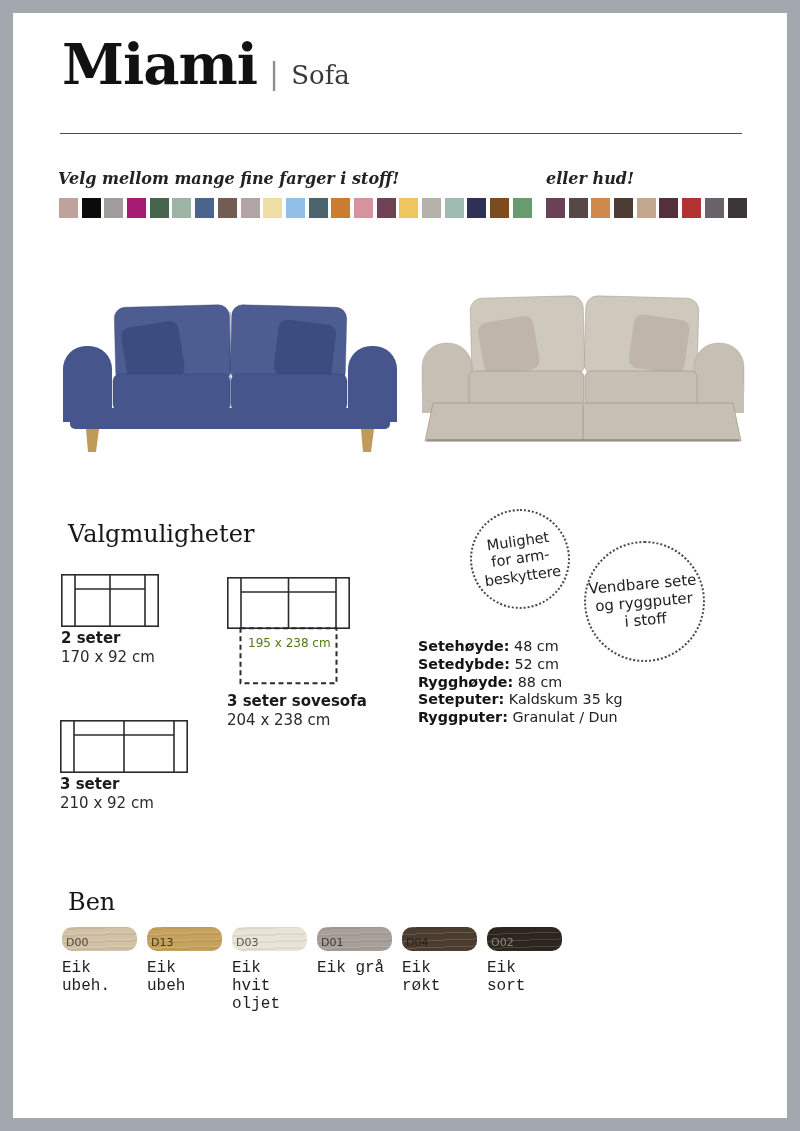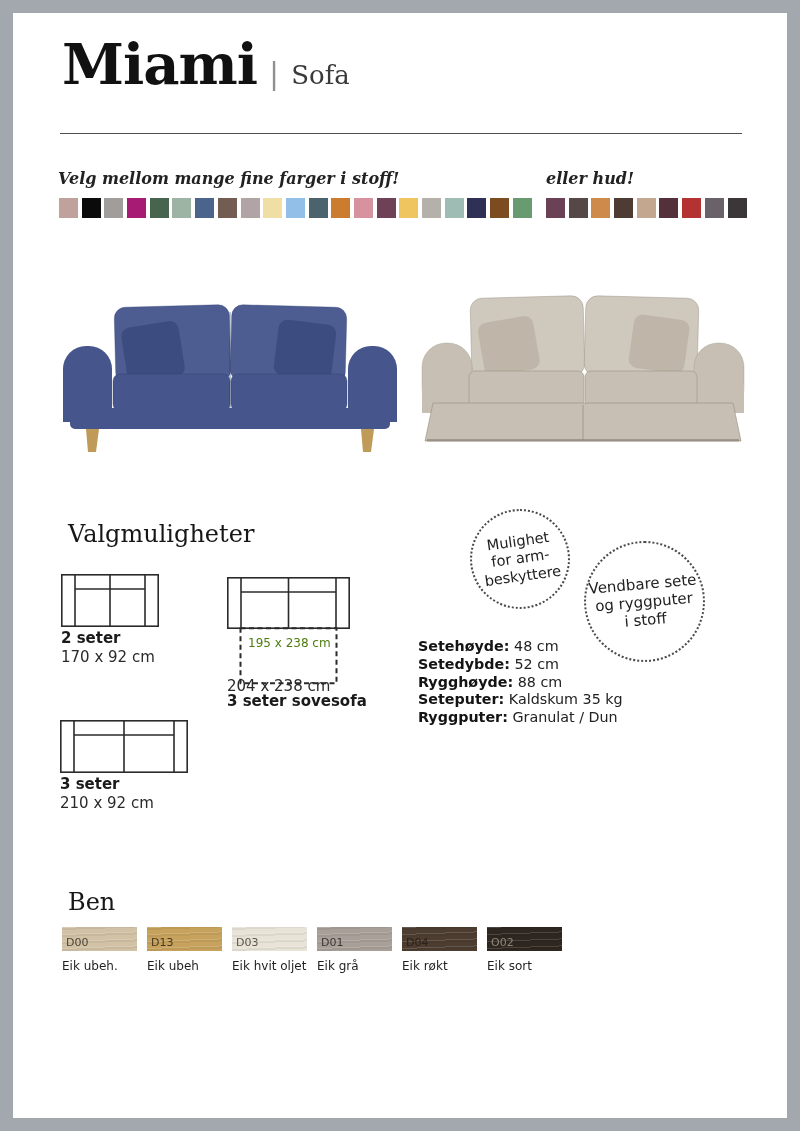--- a/index.html
+++ b/index.html
@@ -42,23 +42,23 @@
   .badge1{left:470px;top:509px;width:96px;height:96px;}
   .badge2{left:584px;top:541px;width:117px;height:117px;}
   .badge .badge-text{font-size:14.5px;line-height:1.2;}
   .badge1 .badge-text{transform:rotate(-8deg);}
   .badge2 .badge-text{transform:rotate(-5deg);font-size:15px;}
 
   
   .legs-row{position:absolute;left:62px;top:927px;display:flex;gap:10px;}
   .leg-item{width:75px;}
   .leg-swatch{position:relative;width:75px;height:24px;
-      background-image:repeating-linear-gradient(178deg,rgba(255,255,255,.14) 0 1px,rgba(0,0,0,.05) 1px 3px,rgba(255,255,255,0) 3px 7px);}
+      background-image:repeating-linear-gradient(178deg,rgba(255,255,255,.14) 0 1px,rgba(0,0,0,.05) 1px 3px,rgba(255,255,255,0) 3px 7px);border-radius:10px;}
   .leg-code{position:absolute;left:4px;bottom:3px;font-size:11px;line-height:1;}
-  .leg-label{margin-top:8px;font-size:12px;color:#1f1f1f;}
+  .leg-label{margin-top:8px;font-size:16px;color:#1f1f1f;font-family:Liberation Mono, monospace;}
 </style>
 </head>
 <body>
 
 <div class="canvas">
 
   <div class="titlebar">
     <span class="title-main">Miami</span>
     <span class="title-sep">|</span>
     <span class="title-sub">Sofa</span>
@@ -166,21 +166,21 @@
       <rect x="0.8" y="0.8" width="121.4" height="50.4"></rect>
       <line x1="14" y1="0.8" x2="14" y2="51.2"></line>
         <line x1="109" y1="0.8" x2="109" y2="51.2"></line>
       <line x1="14" y1="15" x2="109" y2="15"></line>
       <line x1="61.5" y1="0.8" x2="61.5" y2="51.2"></line>
     </g>
     <rect x="13.5" y="51.2" width="96" height="55" fill="none" stroke="#2b2b2b" stroke-width="2" stroke-dasharray="5 3.5"></rect>
   </svg>
   <div class="bed-size">195 x 238 cm</div>
   <div class="model-name" style="left:227px;top:692px">3 seter sovesofa</div>
-  <div class="model-size" style="left:227px;top:677px">204 x 238 cm</div>
+  <div class="model-size" style="left:227px;top:711px">204 x 238 cm</div>
 
   <svg class="diagram" style="left:60px;top:720px" width="128" height="53" viewBox="0 0 128 53">
     <g fill="none" stroke="#2b2b2b" stroke-width="1.6">
       <rect x="0.8" y="0.8" width="126.4" height="51.4"></rect>
       <line x1="14" y1="0.8" x2="14" y2="52.2"></line>
         <line x1="114" y1="0.8" x2="114" y2="52.2"></line>
       <line x1="14" y1="15" x2="114" y2="15"></line>
       <line x1="64" y1="0.8" x2="64" y2="52.2"></line>
     </g>
   </svg>

